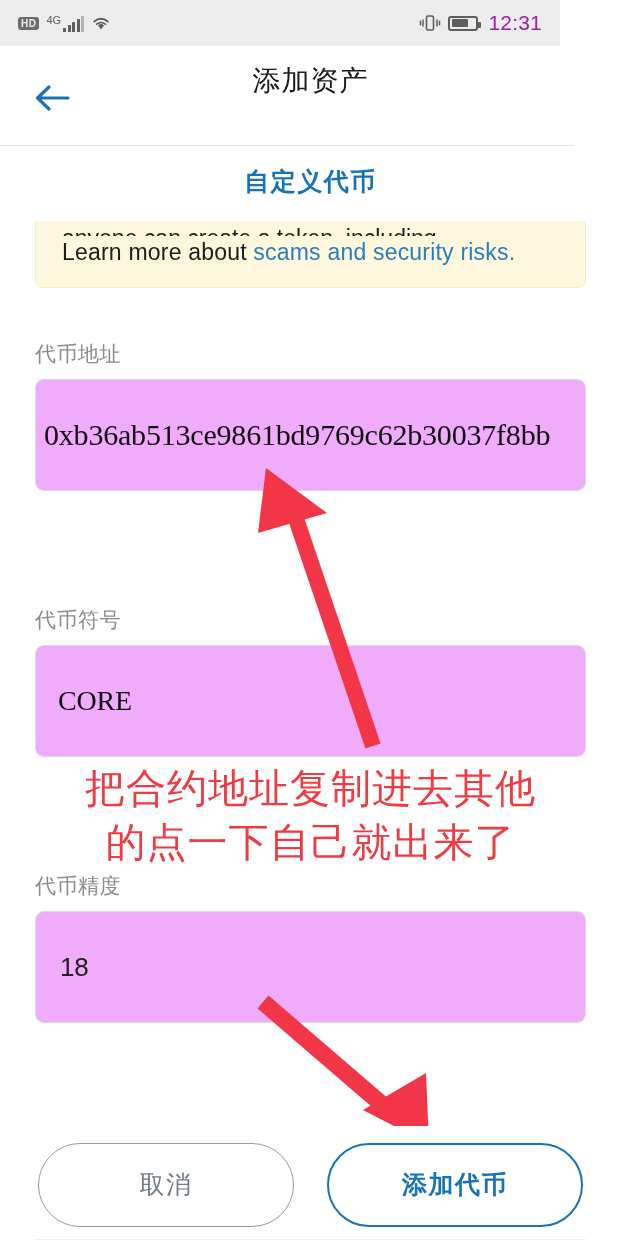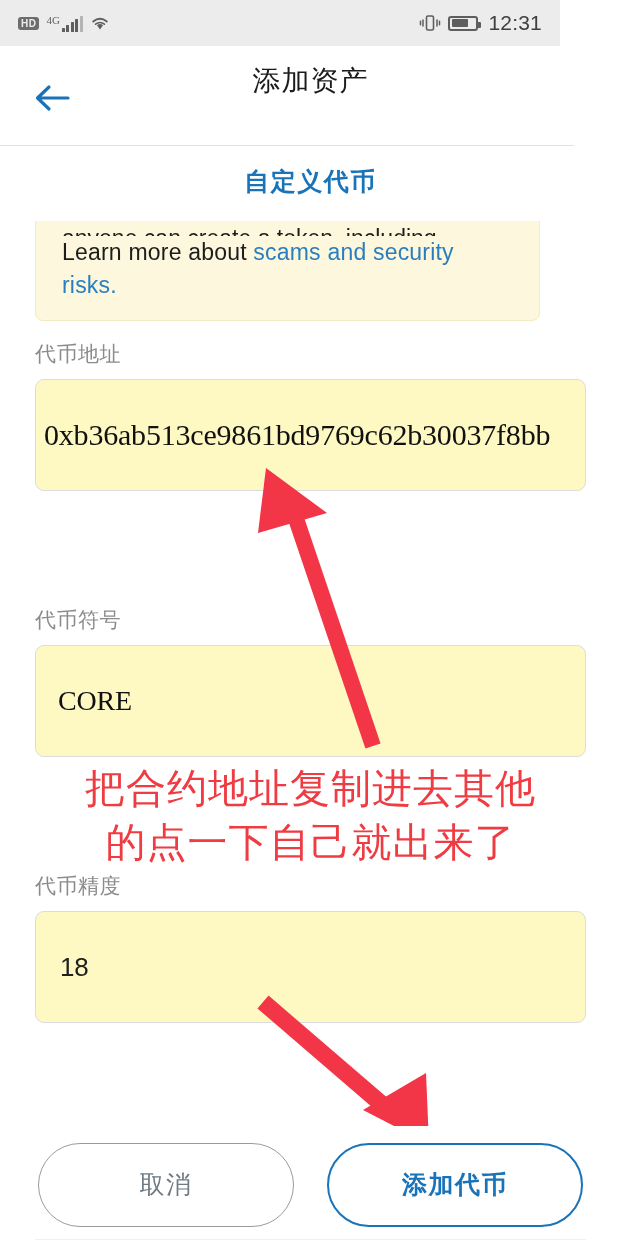--- a/index.html
+++ b/index.html
@@ -50,21 +50,20 @@
   .net-wrap {
     display: flex;
     align-items: flex-end;
     gap: 2px;
   }
   .net-label {
     font-size: 11px;
     color: #5e5e5e;
     line-height: 10px;
     margin-bottom: 7px;
-    font-family: Liberation Serif, serif;
   }
   .bars {
     display: flex;
     align-items: flex-end;
     gap: 1.5px;
     height: 16px;
   }
   .bars i {
     display: block;
     width: 3px;
@@ -99,21 +98,21 @@
   }
   .battery > span {
     display: block;
     height: 100%;
     width: 68%;
     background: #5e5e5e;
     border-radius: 1px;
   }
   .sb-time {
     font-size: 21px;
-    color: #404040;
+    color: #a21caf;
     letter-spacing: 0.2px;
     margin-left: 3px;
   }
 
   
   .header {
     position: absolute;
     top: 46px; left: 0;
     width: 574px;
     height: 100px;
@@ -202,21 +201,21 @@
     width: 621px;
     height: 900px;
     background: #ffffff;
     overflow: hidden;
   }
 
   .warn-box {
     position: absolute;
     left: 35px;
     top: -26px;
-    width: 505px;
+    width: 551px;
     box-sizing: border-box;
     background: #fdf8dd;
     border: 1px solid #f4ebbe;
     border-radius: 8px;
     padding: 26px 26px 18px 26px;
   }
   .warn-text {
     font-size: 23px;
     line-height: 33px;
     color: #1d1d1d;
@@ -242,21 +241,21 @@
     color: #8b8b8b;
     margin-bottom: 11px;
     letter-spacing: 0.5px;
   }
   .field-input {
     width: 551px;
     height: 112px;
     box-sizing: border-box;
     border: 1px solid #dcdcdc;
     border-radius: 9px;
-    background: #fef9c3;
+    background: #f0abfc;
     display: flex;
     align-items: center;
     padding: 0 8px 0 8px;
     cursor: text;
   }
   .field-value {
     font-family: "Liberation Serif", serif;
     font-size: 30px;
     color: #111111;
     white-space: nowrap;

